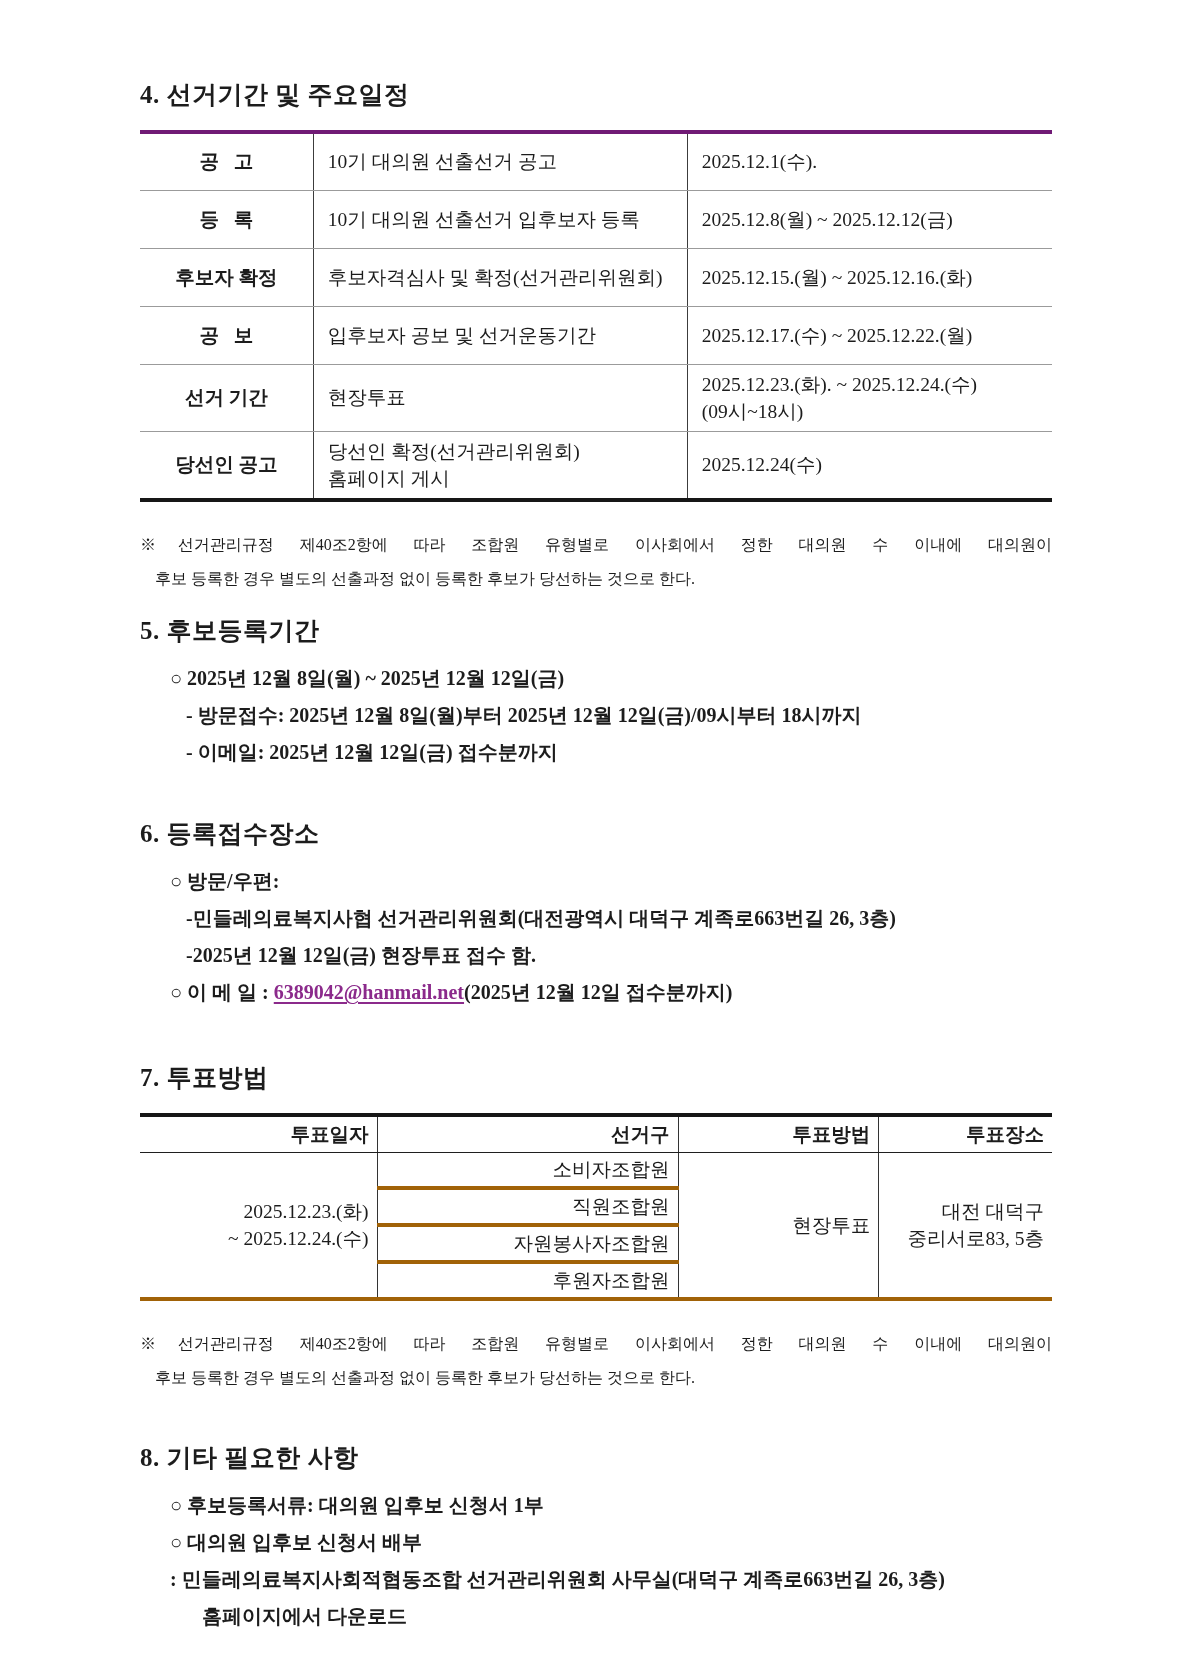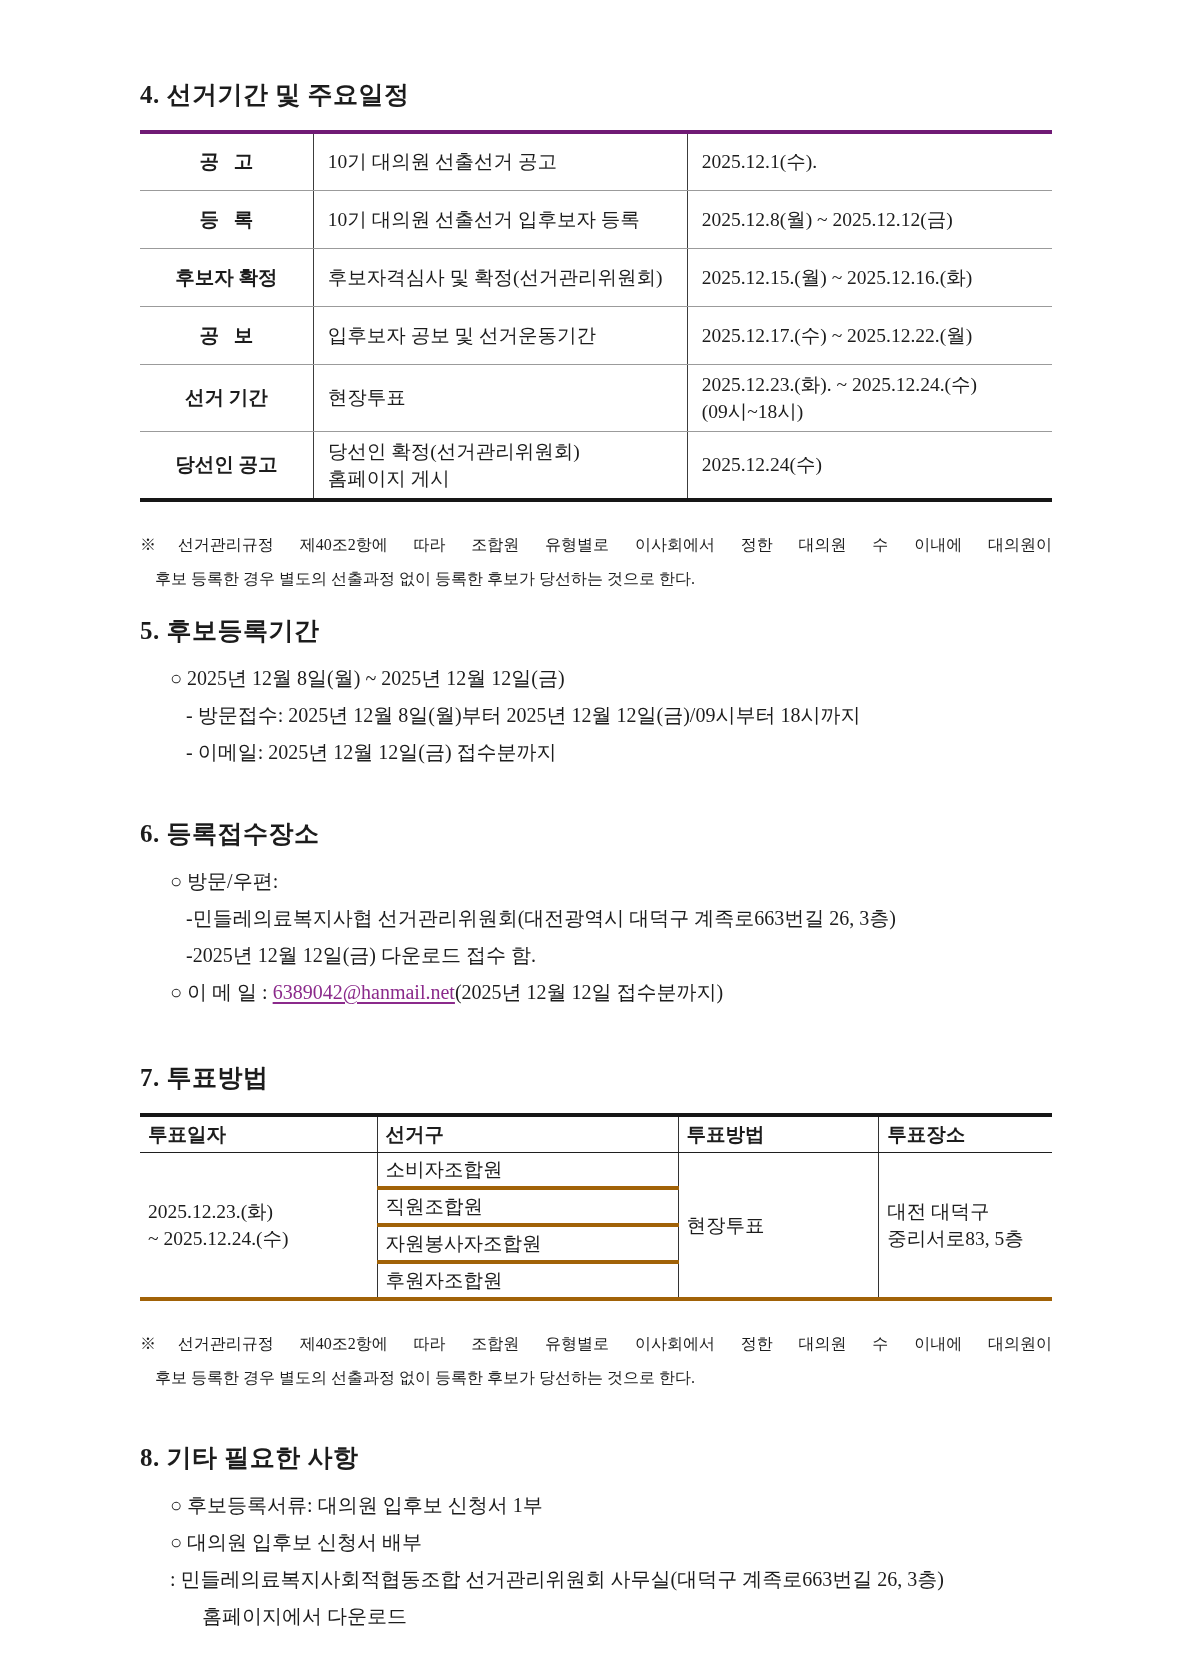--- a/index.html
+++ b/index.html
@@ -23,36 +23,36 @@
     border-right:1px solid #3c3c3c; white-space:pre-wrap; }
   table.sched td.c2 { width:41%; border-right:1px solid #3c3c3c; }
   table.sched td.c3 { width:40%; }
 
   
   .note { margin-top:26px; font-size:16px; line-height:34px; }
   .note .l1 { text-align:justify; text-align-last:justify; }
   .note .l2 { padding-left:15px; }
 
   
-  .list { margin-top:14px; font-size:20px; }
+  .list { margin-top:14px; font-size:20px;font-weight:bold; }
   .list .item { line-height:37px; white-space:pre-wrap; }
   .ind1 { padding-left:30px; }
   .ind2 { padding-left:46px; }
   .ind3 { padding-left:62px; }
 
   .gap44 { margin-top:20px; }
   .gap48 { margin-top:48px; }
   .gap52 { margin-top:52px; }
 
   a.email { color:#8b2a8b; text-decoration:underline; text-underline-offset:3px; cursor:pointer; }
 
   
   table.vote { width:100%; border-collapse:collapse; margin-top:20px;
     border-top:4px solid #161616; border-bottom:4px solid #161616;
-    font-size:19.5px; text-align:left; }
+    font-size:19.5px; text-align:right; }
   table.vote th { font-weight:bold; height:38px; padding:4px 8px;
     border-bottom:1px solid #1f1f1f; }
   table.vote td { height:35px; padding:3px 8px; vertical-align:middle;
     border-bottom:4px solid #a16207; line-height:27px; }
   table.vote th + th, table.vote td + td,
   table.vote th.vline, table.vote td.vline { border-left:1px solid #333333; }
   table.vote col.cA { width:26%; } table.vote col.cB { width:33%; }
   table.vote col.cC { width:22%; } table.vote col.cD { width:19%; }
 </style>
 </head>
@@ -112,21 +112,21 @@
   <div class="list">
     <div class="item ind1">○ 2025년 12월 8일(월) ~ 2025년 12월 12일(금)</div>
     <div class="item ind2">- 방문접수: 2025년 12월 8일(월)부터 2025년 12월 12일(금)/09시부터 18시까지</div>
     <div class="item ind2">- 이메일: 2025년 12월 12일(금) 접수분까지</div>
   </div>
 
   <div class="sec-title gap48">6. 등록접수장소</div>
   <div class="list">
     <div class="item ind1">○ 방문/우편:</div>
     <div class="item ind2">-민들레의료복지사협 선거관리위원회(대전광역시 대덕구 계족로663번길 26, 3층)</div>
-    <div class="item ind2">-2025년 12월 12일(금) 다운로드 접수 함.</div>
+    <div class="item ind2">-2025년 12월 12일(금) 현장투표 접수 함.</div>
     <div class="item ind1"><span>○ 이 메 일 : </span><a class="email" href="#">6389042@hanmail.net</a><span>(2025년 12월 12일 접수분까지)</span></div>
   </div>
 
   <div class="sec-title gap52">7. 투표방법</div>
 
   <table class="vote">
     <colgroup>
         <col class="cA">
         <col class="cB">
         <col class="cC">

